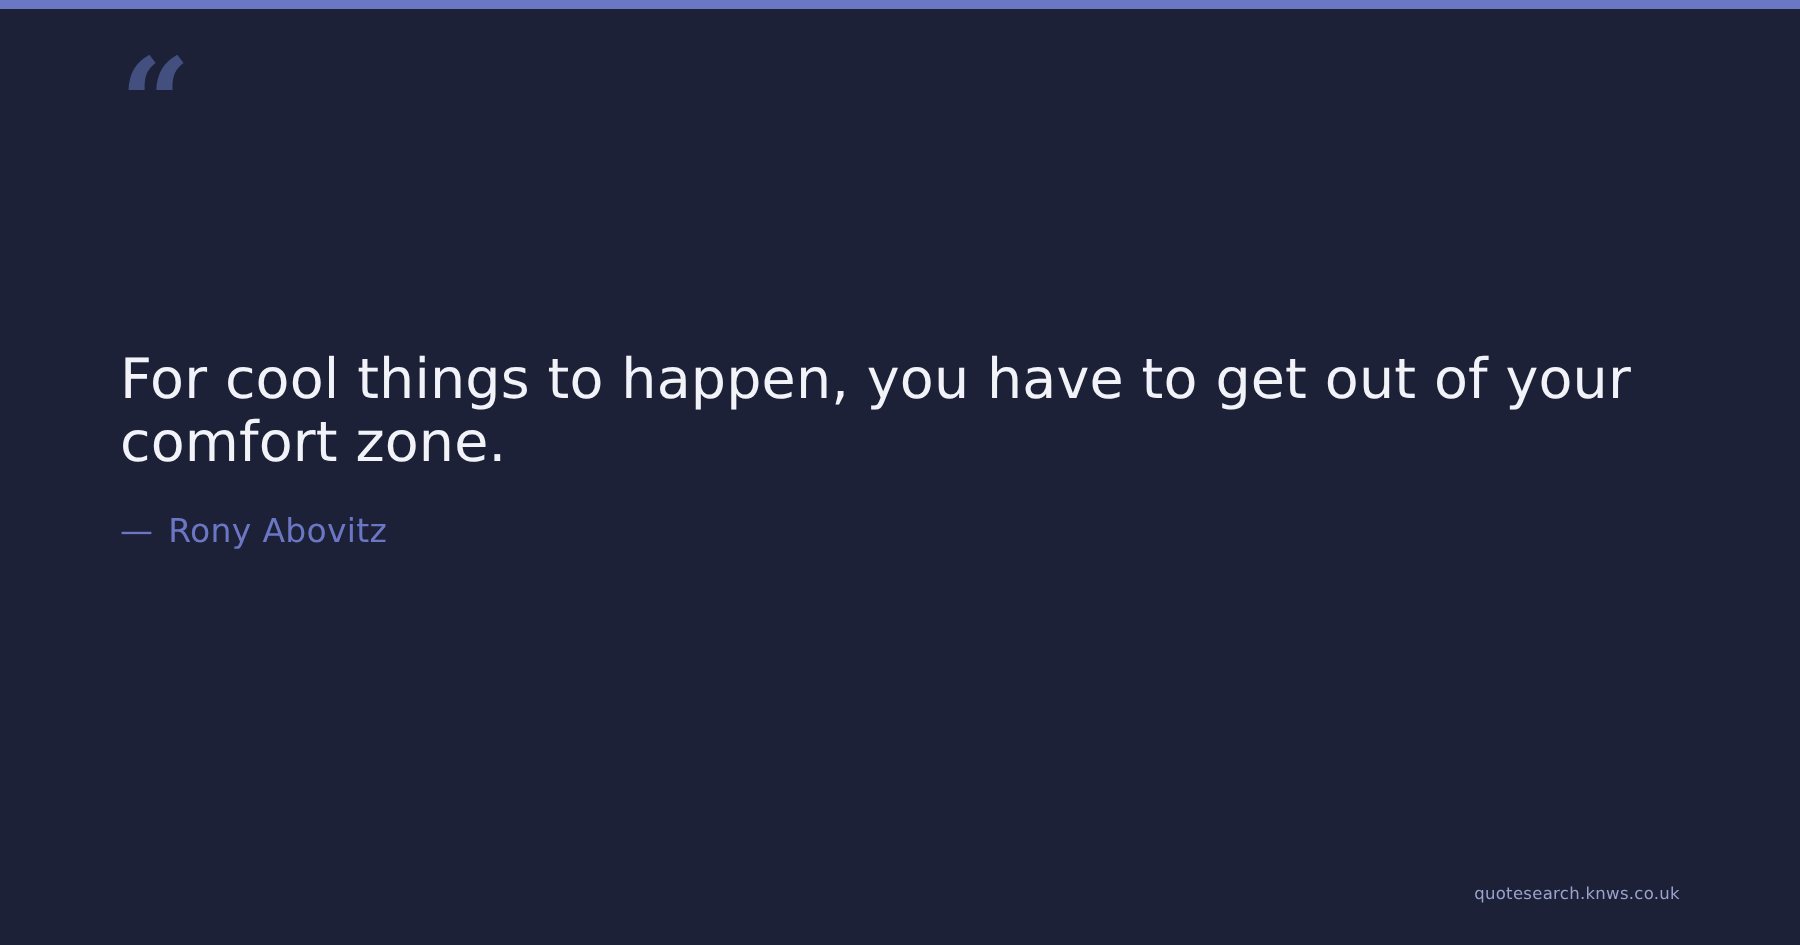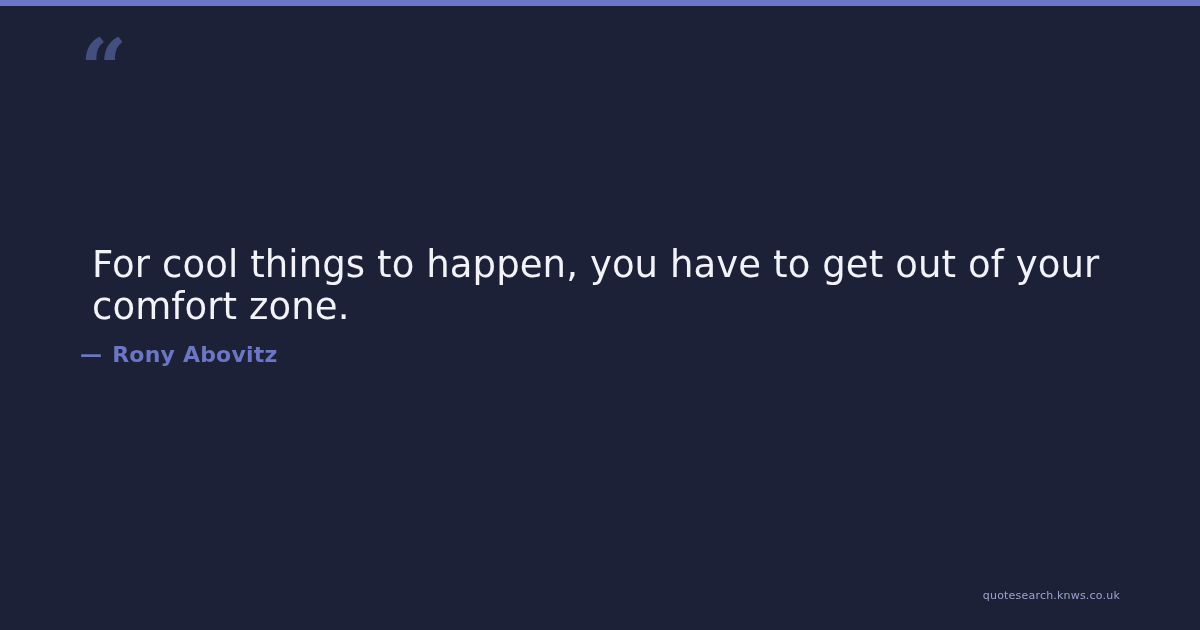--- a/index.html
+++ b/index.html
@@ -45,29 +45,29 @@
     top: 232px;
     width: 1050px;
   }
   .quote-text {
     font-family: "DejaVu Sans", sans-serif;
     font-size: 37px;
     line-height: 1.14;
     color: #f2f3f8;
     font-weight: 400;
     letter-spacing: 0.1px;
-    margin: 12px;
+    margin: 0;
   }
   .attribution {
     position: absolute;
     left: 80px;
     top: 342px;
     font-family: "DejaVu Sans", sans-serif;
     font-size: 22px;
-    font-weight: bold;
+    font-weight: normal;
     color: #6b77c4;
     letter-spacing: 0.2px;
   }
   .attribution .dash {
     margin-right: 10px;
   }
   .site-url {
     position: absolute;
     right: 80px;
     bottom: 28px;

